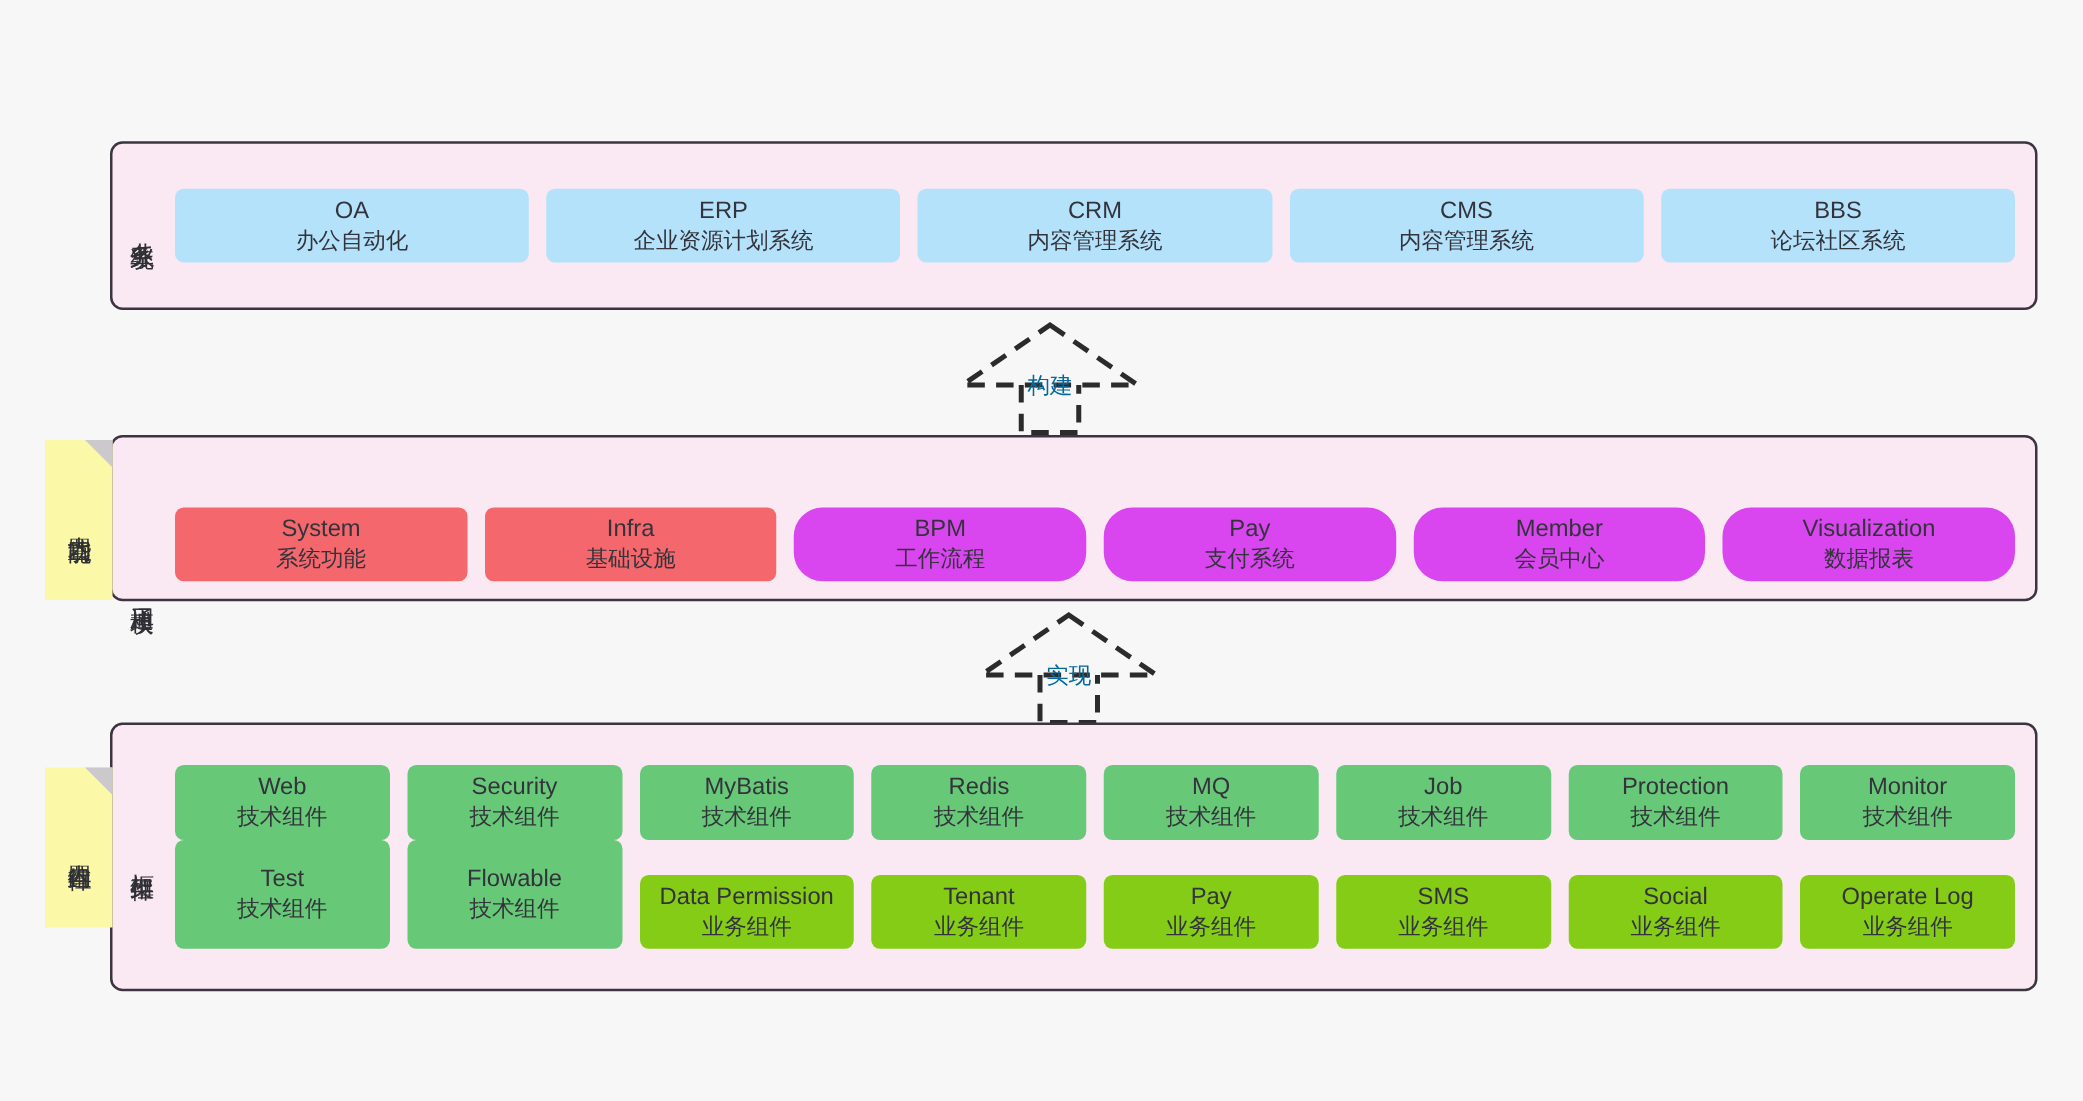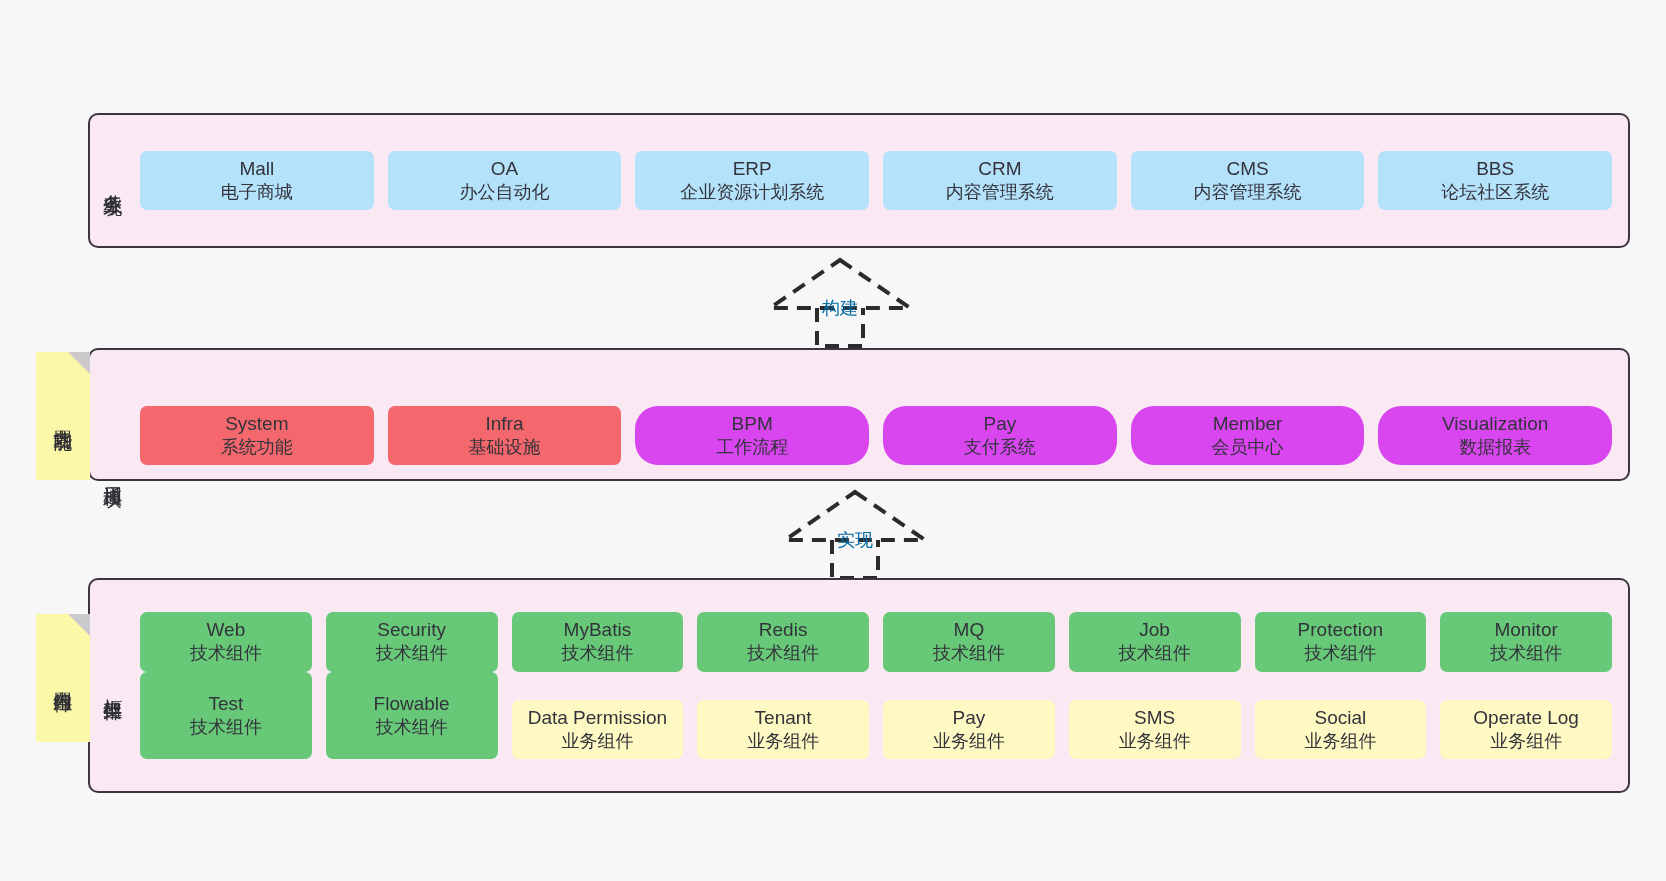--- a/index.html
+++ b/index.html
@@ -71,21 +71,21 @@
     padding: 6px 4px;
   }
   .card .t1 { font-size: 19px; }
   .card .t2 { font-size: 18px; }
 
   
   .c-blue        { background: #b5e2fb; }
   .c-red         { background: #f4676c; }
   .c-pink        { background: #d946ef; border-radius: 23px; }
   .c-green       { background: #67c878; }
-  .c-green-light { background: #fef9c3; margin-top: 28px; }
+  .c-green-light { background: #84cc16; margin-top: 28px; }
 
   
   .note {
     position: absolute;
     background: #fbf8a8;
     width: 54px;
     font-size: 19px;
     line-height: 1.12;
     letter-spacing: 1px;
     writing-mode: vertical-rl;
@@ -132,24 +132,20 @@
   #conn-build   { left: 760px; top: 256px; }
   #conn-impl    { left: 775px; top: 488px; }
 </style>
 </head>
 <body>
 
 <div class="layer" id="layer-business">
   <div class="layer-title">业务系统</div>
   <div class="layer-body">
     <div class="card c-blue">
-      <span class="t1">Mall</span>
-      <span class="t2">电子商城</span>
-    </div>
-    <div class="card c-blue">
       <span class="t1">OA</span>
       <span class="t2">办公自动化</span>
     </div>
     <div class="card c-blue">
       <span class="t1">ERP</span>
       <span class="t2">企业资源计划系统</span>
     </div>
     <div class="card c-blue">
       <span class="t1">CRM</span>
       <span class="t2">内容管理系统</span>

